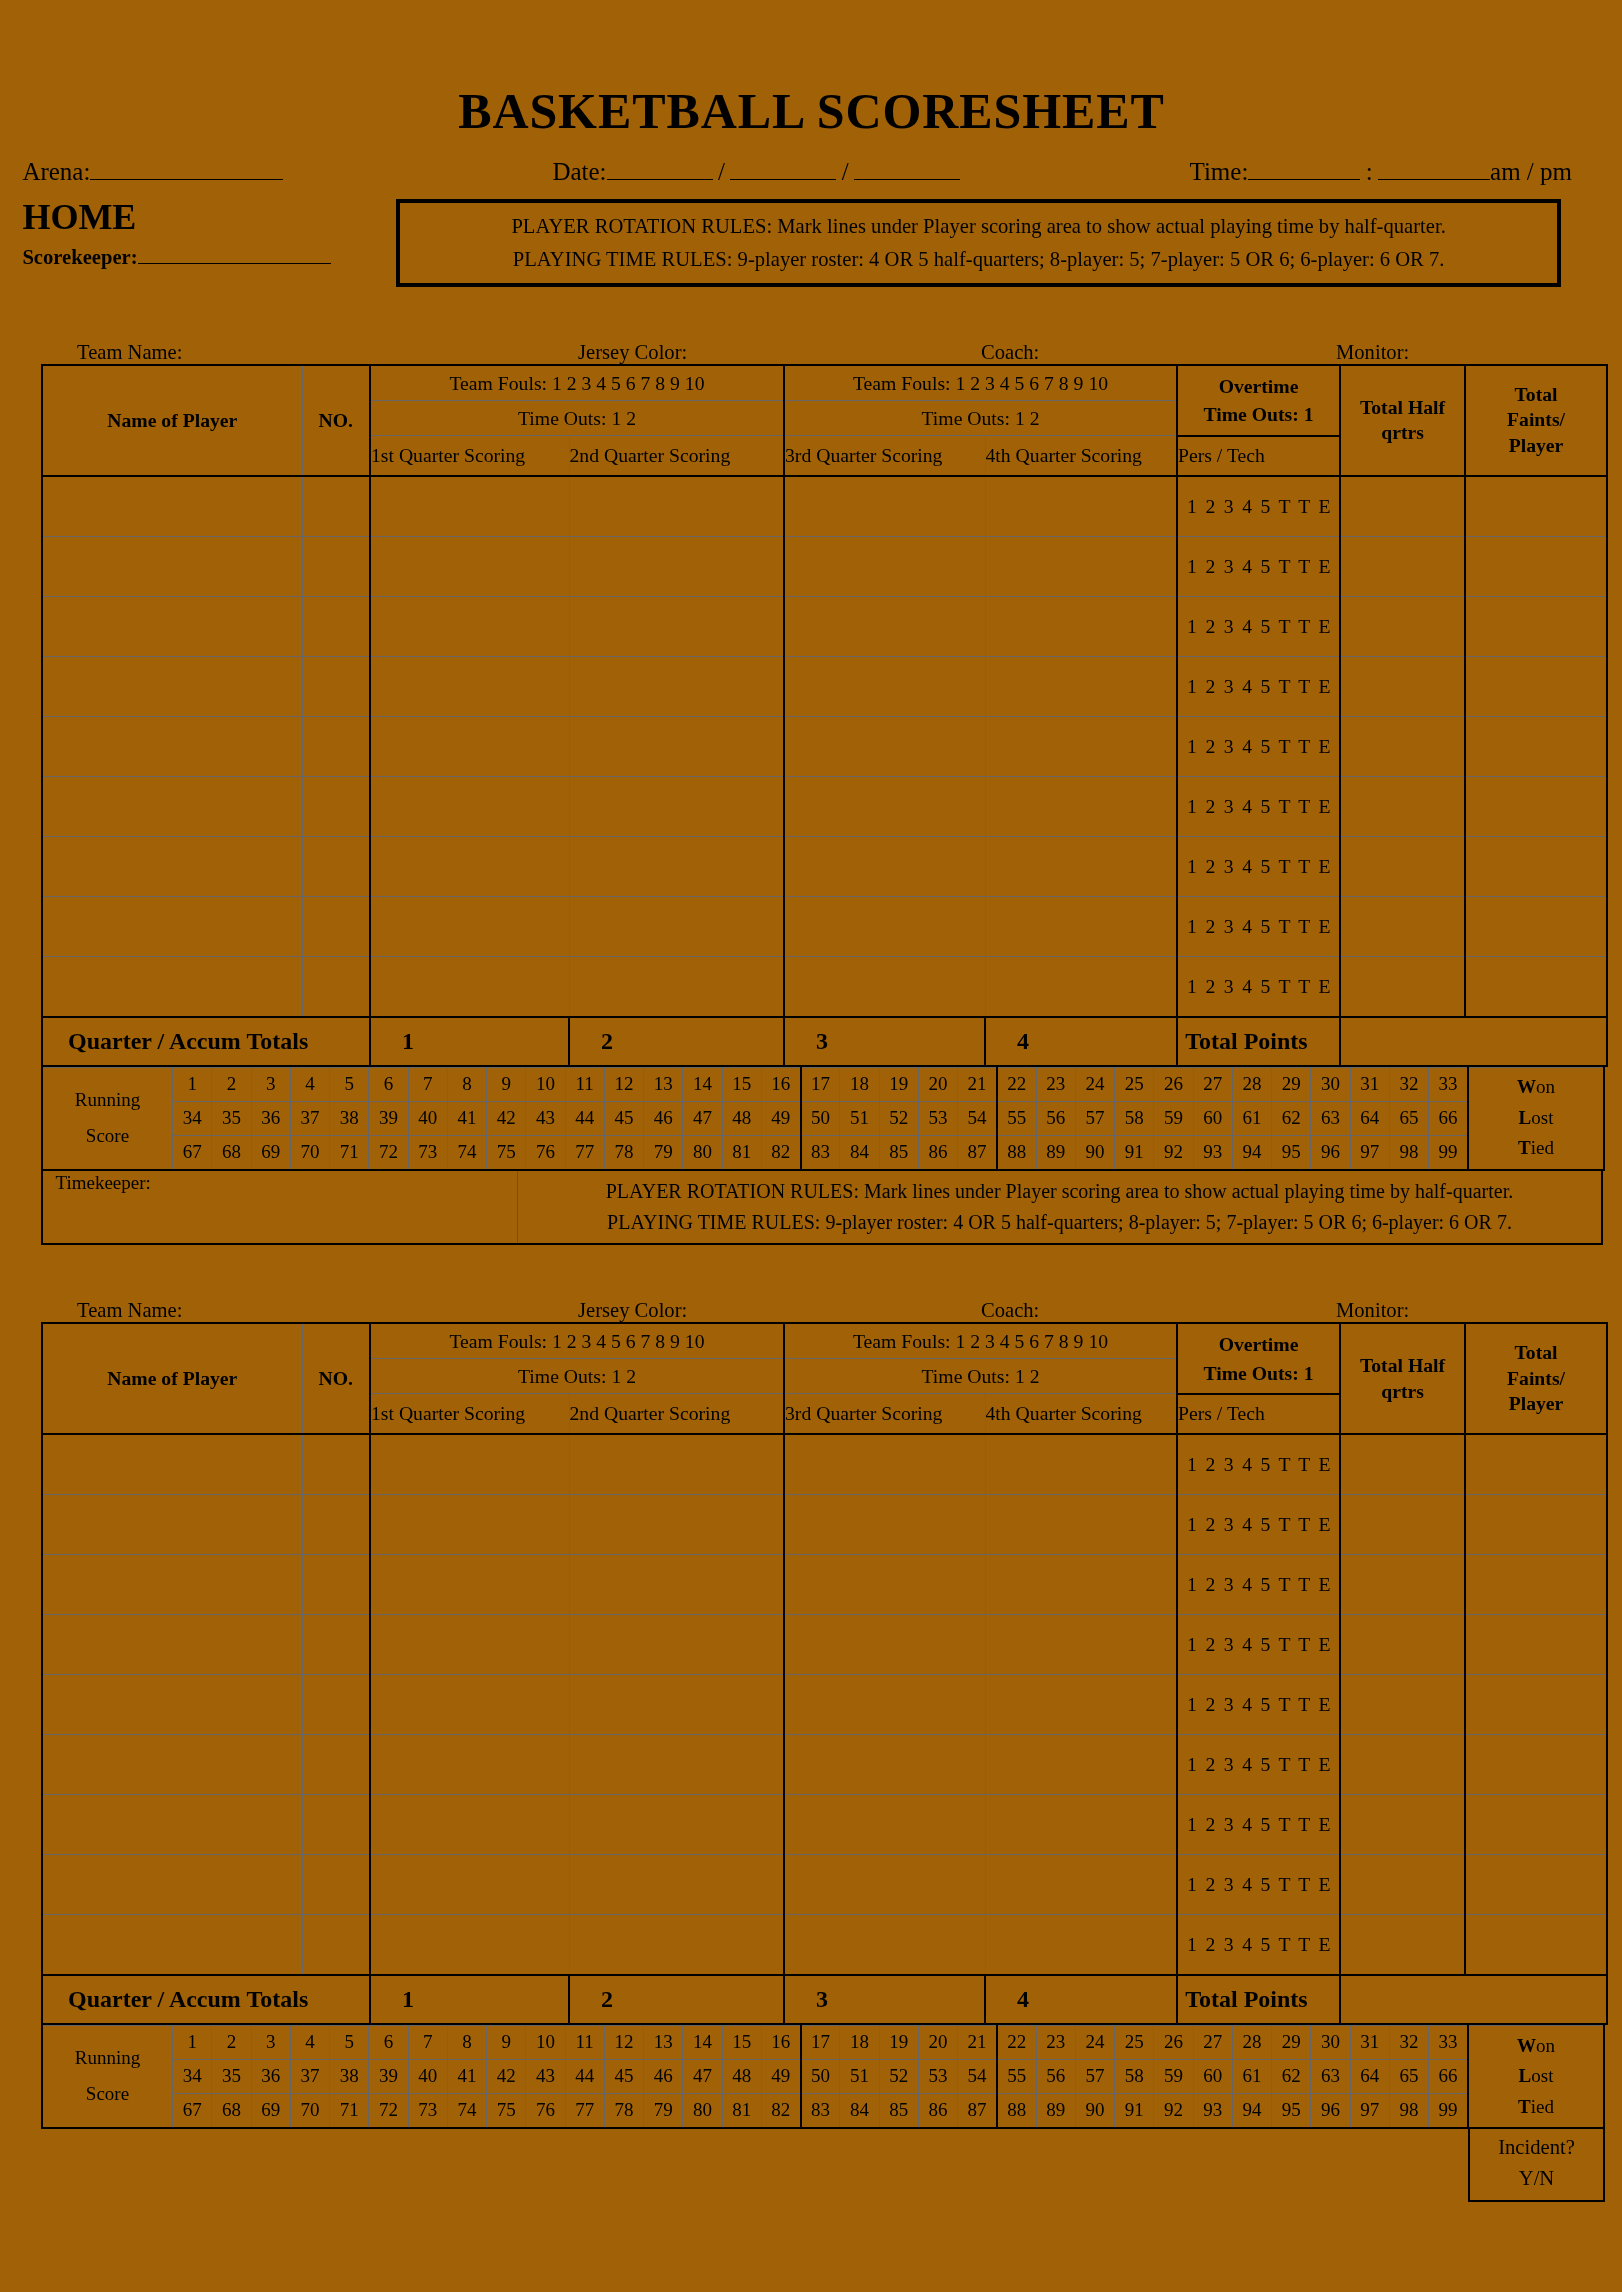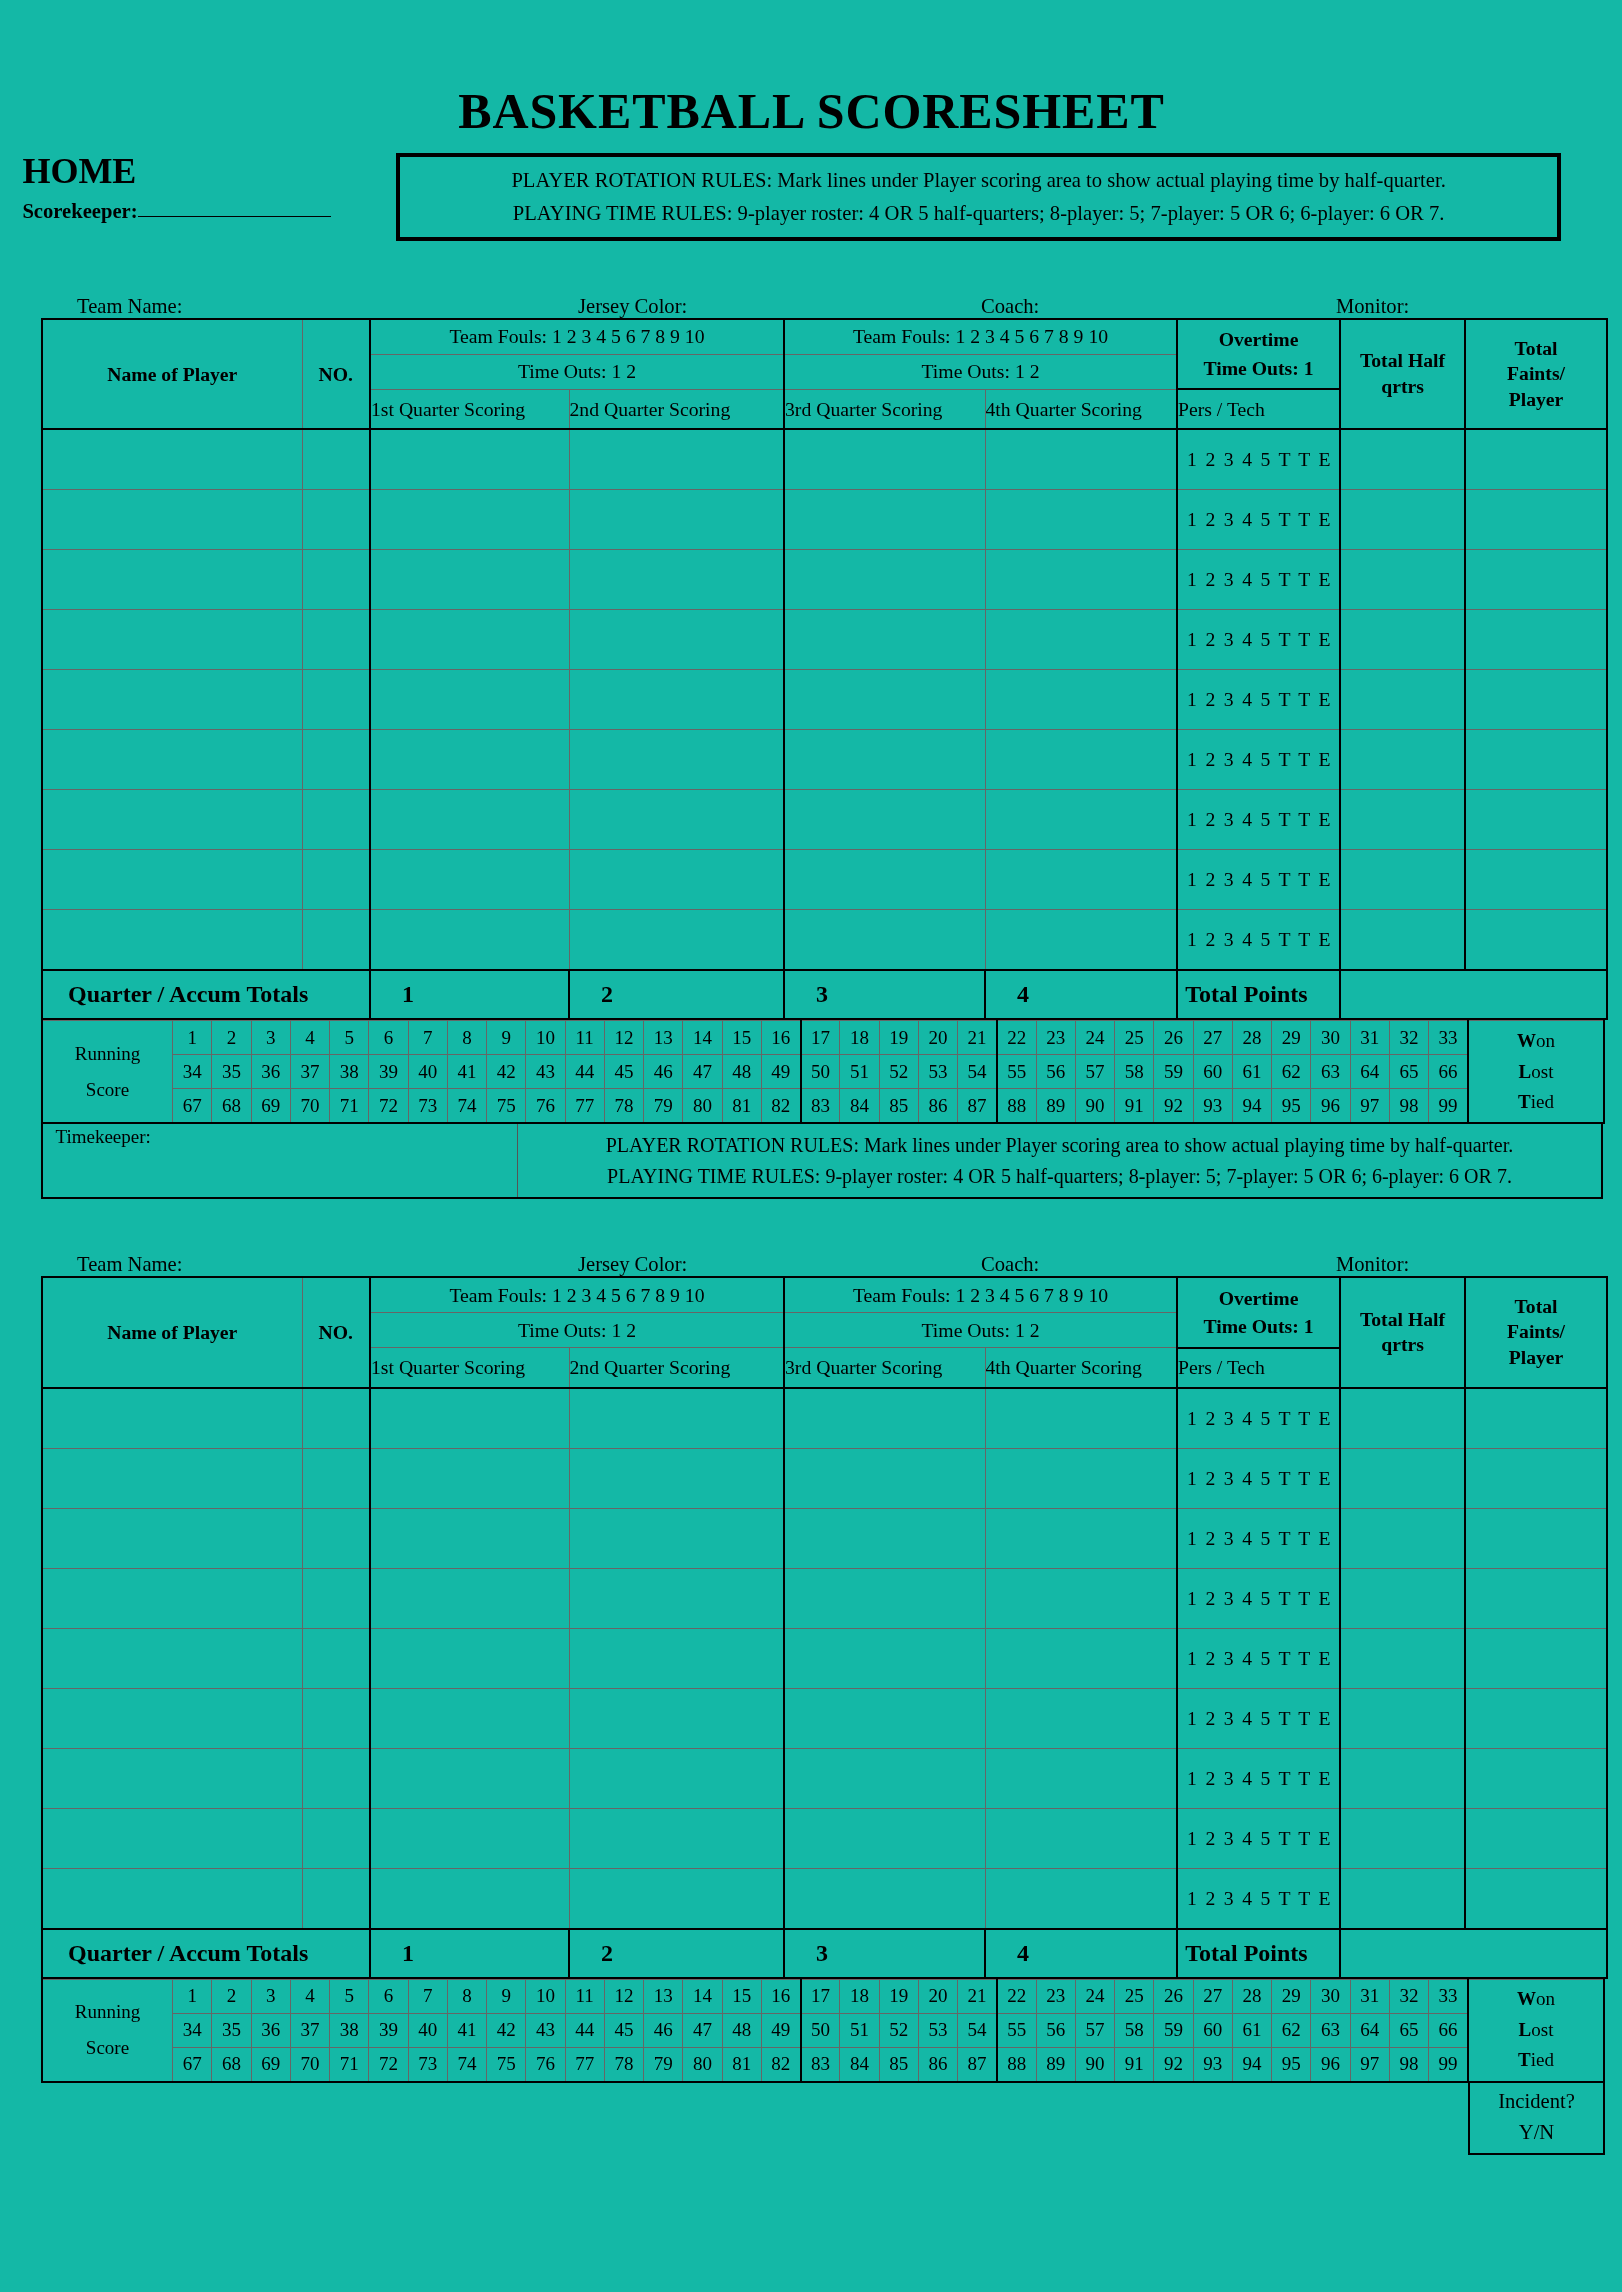--- a/index.html
+++ b/index.html
@@ -1,17 +1,17 @@
 <!DOCTYPE html>
 <html style="font-size:14.3px"><head>
 <meta charset="utf-8">
 <style>
   html,body{margin:0;padding:0;background:#e8e8e8;}
   .sheet{
-    width:1623px;height:2293px;background:#14b8a6;margin:0 auto;position:relative;
+    width:1623px;height:2293px;background:#a16207;margin:0 auto;position:relative;
     font-family:"Liberation Serif","DejaVu Serif",serif;color:#000;overflow:hidden;
   }
   
   .title{padding-top:82px;text-align:center;font-size:50px;font-weight:bold;letter-spacing:0.9px;}
   .info-row{display:flex;align-items:baseline;margin:14.3px 51px 0 22.4px;font-size:25px;}
   .blank{display:inline-block;border-bottom:1.8px solid #000;height:1.0em;vertical-align:baseline;}
   .arena-group .blank{width:193px;}
   .date-group{margin-left:269px;}
   .date-group .blank{width:106px;}
   .time-group{margin-left:auto;}
@@ -68,20 +68,25 @@
   .referee .blank{height:1.1em;}
   .sig1{width:569px;margin-left:7.2px;} .sig2{width:430px;margin-left:107px;}
 </style>
 </head>
 <body>
 
 <div class="sheet">
 
   <div class="title">BASKETBALL SCORESHEET</div>
 
+  <div class="info-row">
+    <span class="arena-group"><span>Arena:</span><span class="blank"></span></span>
+    <span class="date-group"><span>Date:</span><span class="blank"></span><span class="sep">/</span><span class="blank"></span><span class="sep">/</span><span class="blank"></span></span>
+    <span class="time-group"><span>Time:</span><span class="blank"></span><span class="sep">:</span><span class="blank"></span><span>am / pm</span></span>
+  </div>
 
   <div class="section-head">
     <div class="home-id">
       <div class="team-word">HOME</div>
       <div class="official"><span>Scorekeeper:</span><span class="blank"></span></div>
     </div>
     <div class="rules-box">
       <div>PLAYER ROTATION RULES: Mark lines under Player scoring area to show actual playing time by half-quarter.</div>
       <div>PLAYING TIME RULES: 9-player roster:  4 OR 5 half-quarters;  8-player: 5;  7-player: 5 OR 6;  6-player: 6 OR 7.</div>
     </div>

